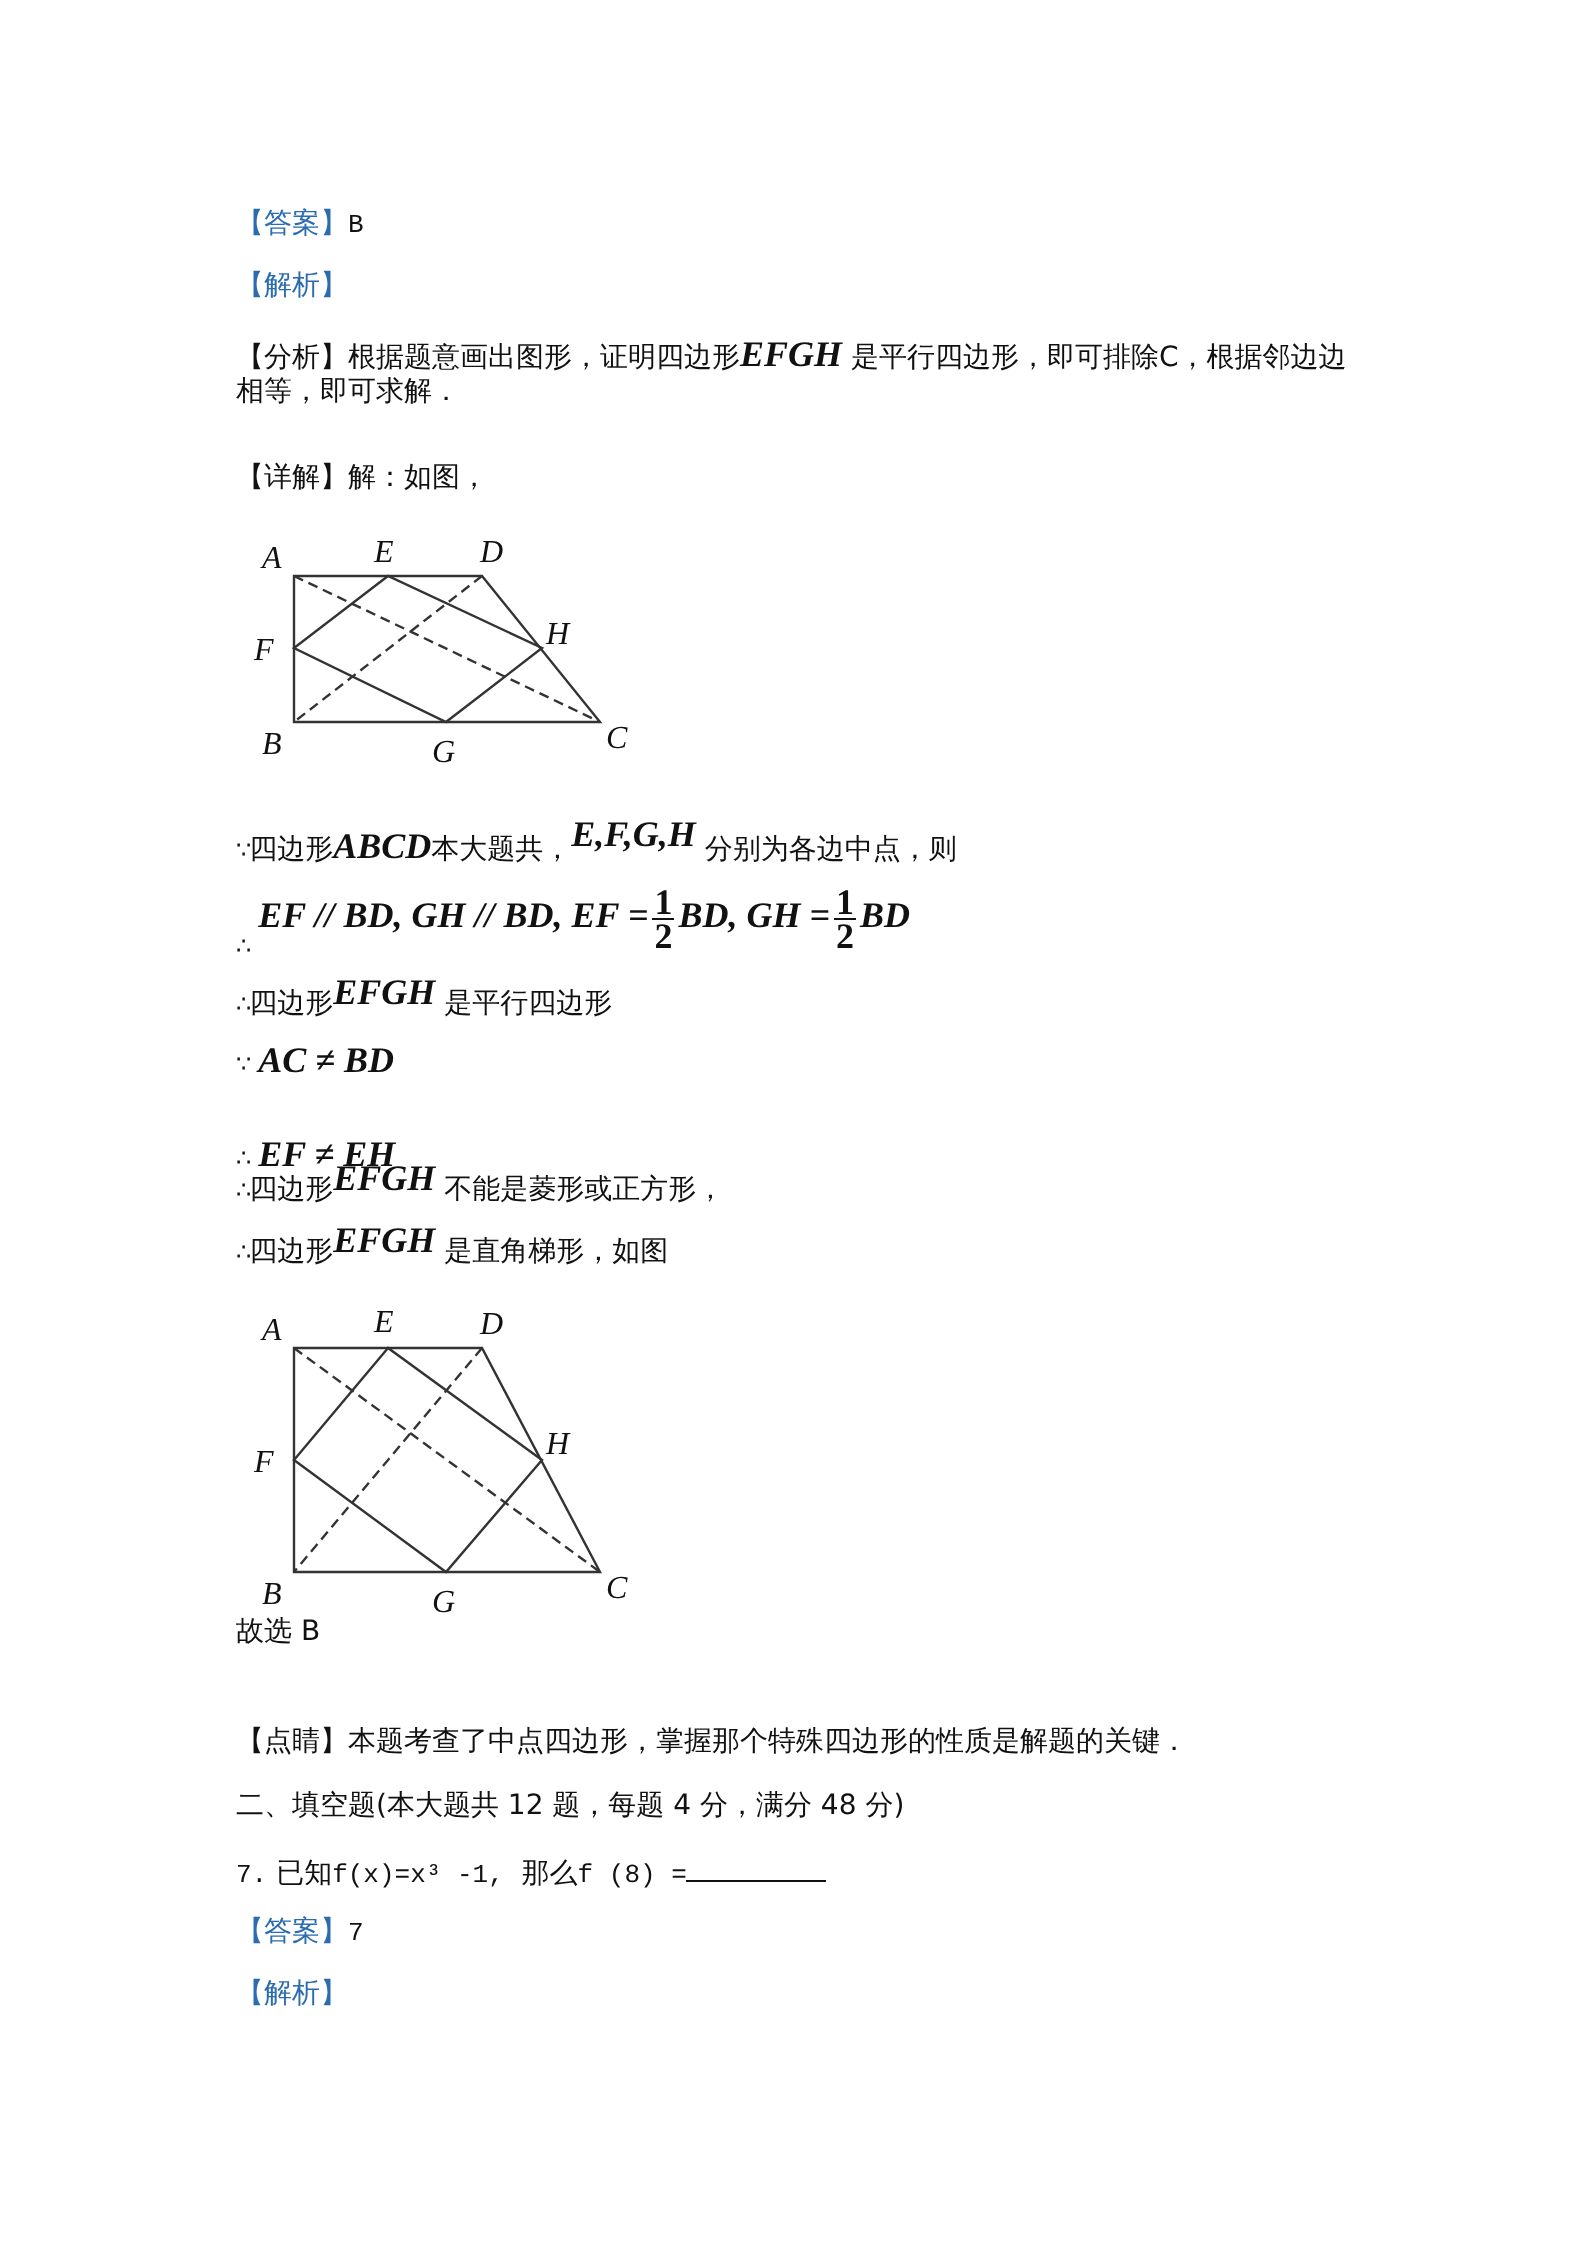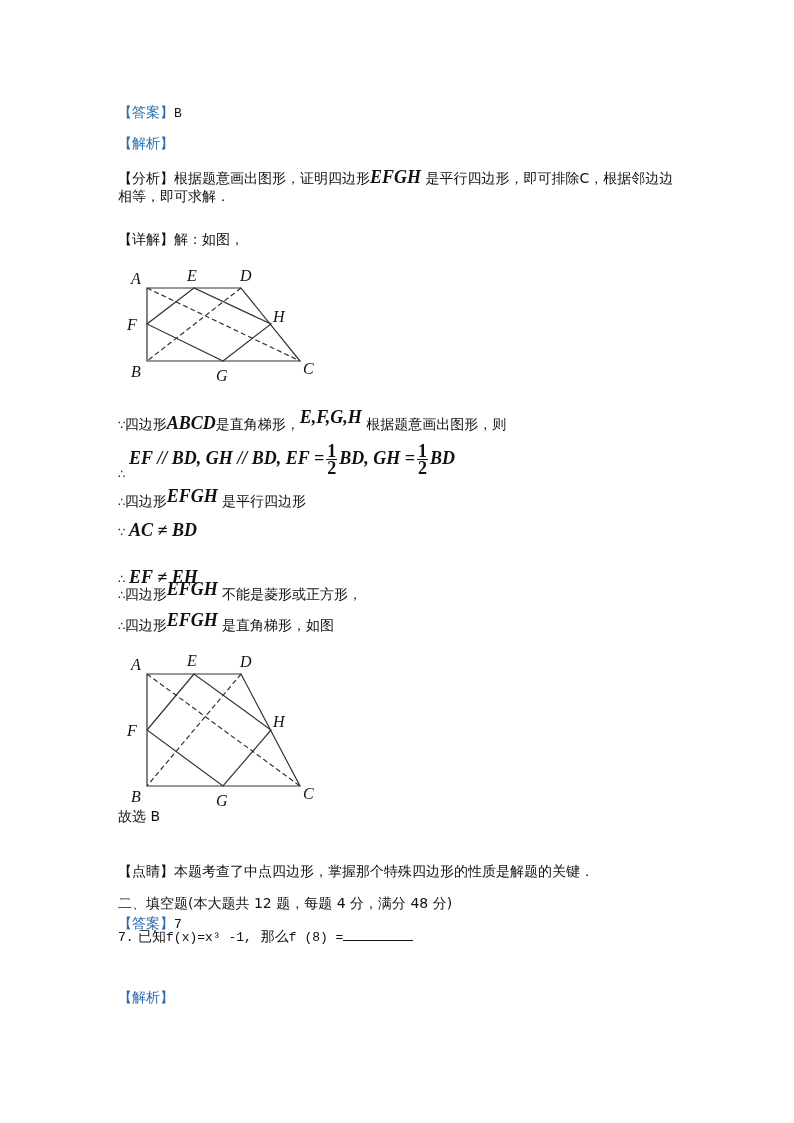--- a/index.html
+++ b/index.html
@@ -47,21 +47,21 @@
   <text x="187" y="281">E</text>
   <text x="240" y="281">D</text>
   <text x="127" y="330">F</text>
   <text x="273" y="322">H</text>
   <text x="131" y="377">B</text>
   <text x="216" y="381">G</text>
   <text x="303" y="374">C</text>
 </svg>
 
 <div class="line" style="top:413px">
-  <span class="therefore">∵</span><span>四边形</span><span class="math">ABCD</span><span>是直角梯形，</span><span class="math" style="position:relative;top:-6px">E,F,G,H</span> <span>根据题意画出图形，则</span>
+  <span class="therefore">∵</span><span>四边形</span><span class="math">ABCD</span><span>本大题共，</span><span class="math" style="position:relative;top:-6px">E,F,G,H</span> <span>分别为各边中点，则</span>
 </div>
 <div class="line" style="top:443px;height:40px">
   <span class="therefore" style="position:relative;top:14px">∴</span>
   <span class="math">EF // BD, GH // BD, EF =</span><span class="frac math"><span class="num">1</span><span>2</span></span><span class="math">BD, GH =</span><span class="frac math"><span class="num">1</span><span>2</span></span><span class="math">BD</span>
 </div>
 <div class="line" style="top:490px">
   <span class="therefore">∴</span><span>四边形</span><span class="math" style="position:relative;top:-4px">EFGH</span> <span>是平行四边形</span>
 </div>
 <div class="line" style="top:520px">
   <span class="therefore">∵</span> <span class="math">AC ≠ BD</span>
@@ -98,18 +98,18 @@
 </div>
 <div class="line" style="top:861px">
   <span>【点睛】</span><span>本题考查了中点四边形，掌握那个特殊四边形的性质是解题的关键．</span>
 </div>
 <div class="line" style="top:893px">
   <span>二、填空题(本大题共 12 题，每题 4 分，满分 48 分)</span>
 </div>
 <div class="line" style="top:926px">
   <span class="mono">7.</span> <span>已知</span><span class="mono">f(x)=x³ -1,</span>&nbsp;&nbsp;<span>那么</span><span class="mono">f (8) =</span><span class="blank"></span>
 </div>
-<div class="line" style="top:913px">
+<div class="line" style="top:956px">
   <span class="blue">【答案】</span><span class="mono">7</span>
 </div>
 <div class="line" style="top:987px">
   <span class="blue">【解析】</span>
 </div>
 
 </body></html>

